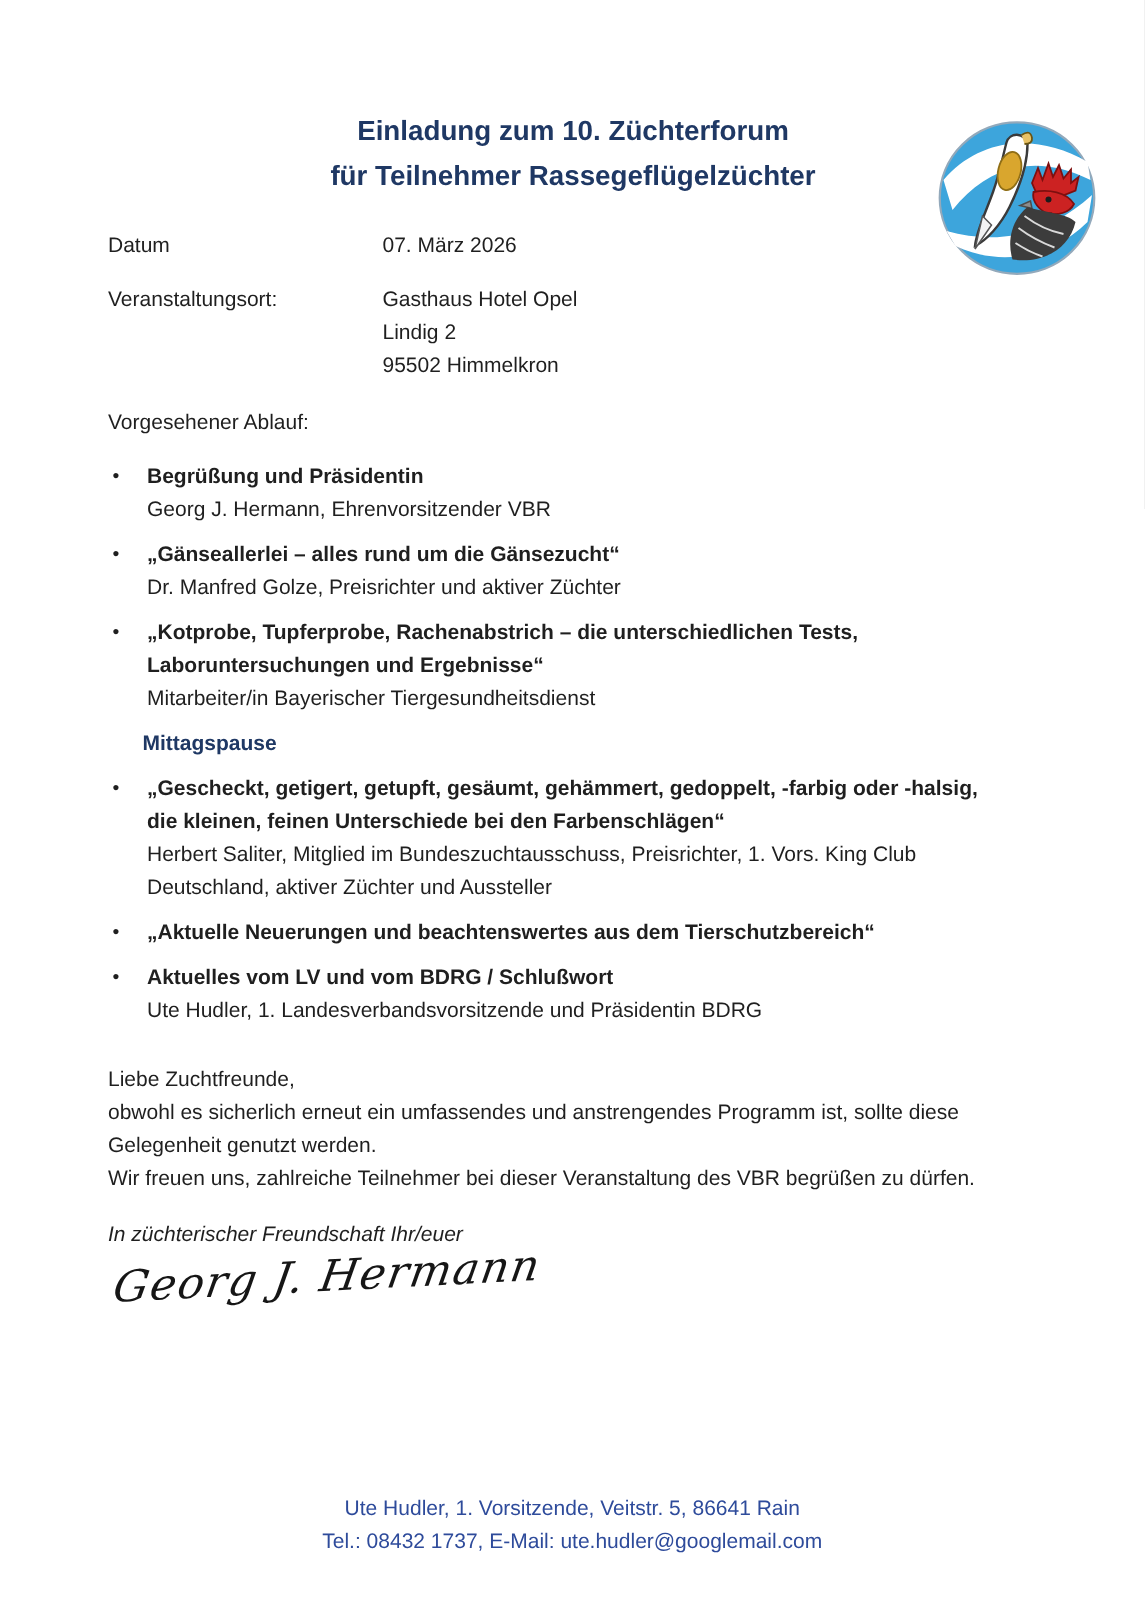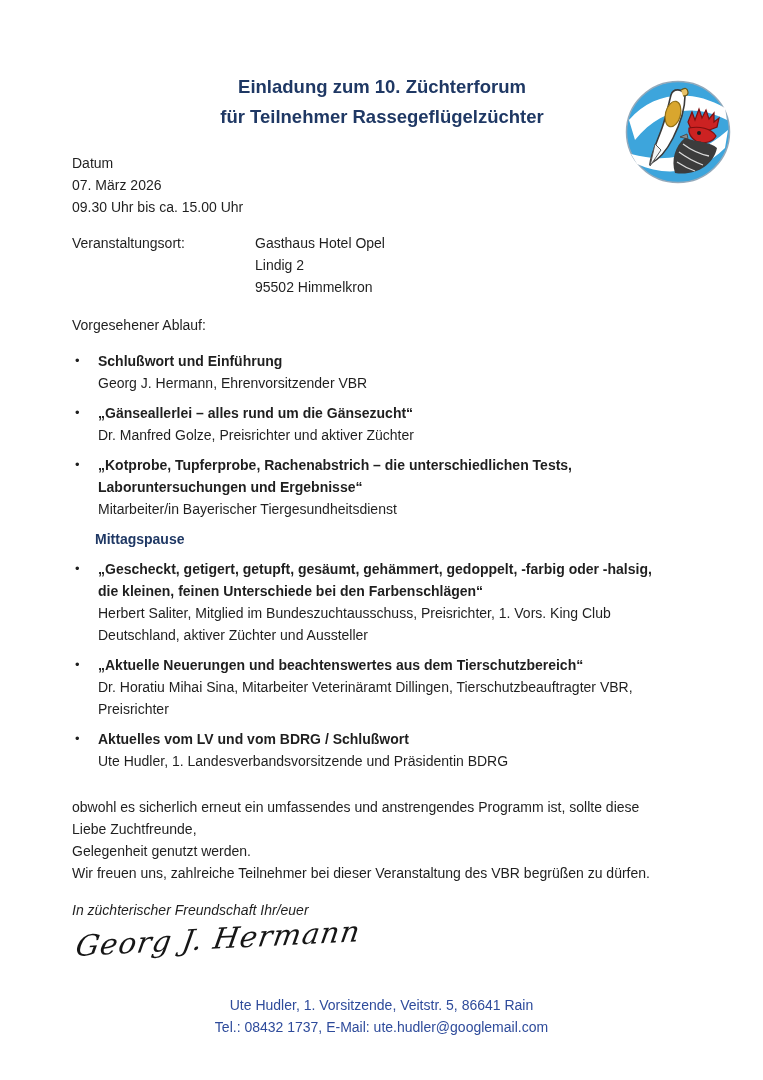--- a/index.html
+++ b/index.html
@@ -17,21 +17,21 @@
     font-family:"Liberation Sans",sans-serif;
     color:var(--body-text);
     font-size:14px;line-height:22px;
     overflow:hidden;
   }
   .content{padding:72px 71px 0 72px;}
   .title-block{width:620px;text-align:center;color:var(--title-navy);
     font-weight:bold;font-size:18.5px;line-height:30px;}
   .logo{position:absolute;left:625px;top:80px;width:106px;height:104px;}
   .details{margin-top:20px;}
-  .drow{display:flex;flex-direction:column;}
+  .drow{display:flex;}
   .dlabel{width:183px;flex:none;}
   .venue-row{margin-top:14px;display:flex;}
   .ablauf-heading{margin-top:16px;}
   .agenda{margin-top:14px;}
   .aitem{display:flex;margin-bottom:8px;}
   .dot{width:23px;flex:none;padding-left:3px;font-size:13px;}
   .atitle{font-weight:bold;}
   .lunch-break{margin:0 0 8px 23px;font-weight:bold;color:var(--title-navy);}
   .closing{margin-top:24px;}
   .valediction{margin-top:15px;font-style:italic;}
@@ -82,42 +82,41 @@
     </div>
 
     <div class="details">
 
         <div class="drow">
           <div class="dlabel">Datum</div>
           <div>07. März 2026</div>
         </div>
 
         <div class="drow">
-          <div>09.30 Uhr bis ca. 15.00 Uhr</div>
         </div>
 
       <div class="venue-row">
         <div class="dlabel">Veranstaltungsort:</div>
         <div>
             <div>Gasthaus Hotel Opel</div>
             <div>Lindig 2</div>
             <div>95502 Himmelkron</div>
           </div>
       </div>
     </div>
 
     <div class="ablauf-heading">Vorgesehener Ablauf:</div>
 
     <div class="agenda">
 
         <div class="aitem">
           <span class="dot">•</span>
           <div>
             <div class="atitle">
-              <div>Schlußwort und Einführung</div>
+              <div>Begrüßung und Präsidentin</div>
             </div>
             <div>
               <div>Georg J. Hermann, Ehrenvorsitzender VBR</div>
             </div>
           </div>
         </div>
 
         <div class="aitem">
           <span class="dot">•</span>
           <div>
@@ -158,44 +157,40 @@
             </div>
           </div>
         </div>
 
         <div class="aitem">
           <span class="dot">•</span>
           <div>
             <div class="atitle">
               <div>„Aktuelle Neuerungen und beachtenswertes aus dem Tierschutzbereich“</div>
             </div>
-            <div>
-              <div>Dr. Horatiu Mihai Sina, Mitarbeiter Veterinäramt Dillingen, Tierschutzbeauftragter VBR,</div>
-              <div>Preisrichter</div>
-            </div>
           </div>
         </div>
 
         <div class="aitem">
           <span class="dot">•</span>
           <div>
             <div class="atitle">
               <div>Aktuelles vom LV und vom BDRG / Schlußwort</div>
             </div>
             <div>
               <div>Ute Hudler, 1. Landesverbandsvorsitzende und Präsidentin BDRG</div>
             </div>
           </div>
         </div>
 
     </div>
 
     <div class="closing">
+        <div>Liebe Zuchtfreunde,</div>
         <div>obwohl es sicherlich erneut ein umfassendes und anstrengendes Programm ist, sollte diese</div>
-        <div>Liebe Zuchtfreunde,</div>
         <div>Gelegenheit genutzt werden.</div>
         <div>Wir freuen uns, zahlreiche Teilnehmer bei dieser Veranstaltung des VBR begrüßen zu dürfen.</div>
       </div>
 
     <div class="valediction">In züchterischer Freundschaft Ihr/euer</div>
 
     <div class="signature">Georg J. Hermann</div>
 
   </div>
 

